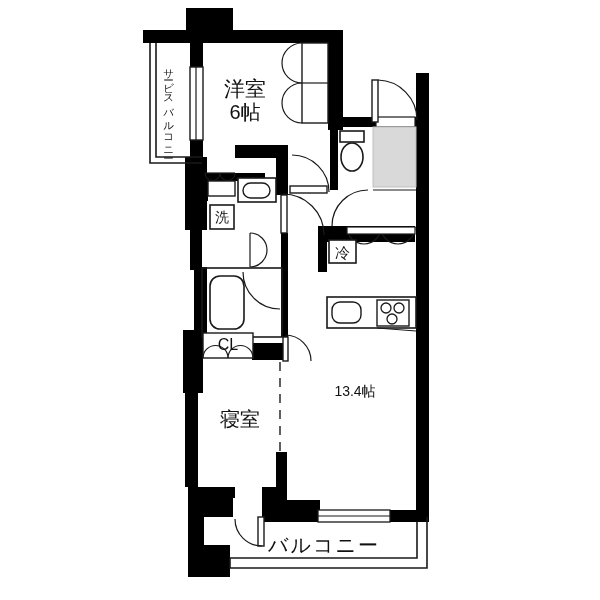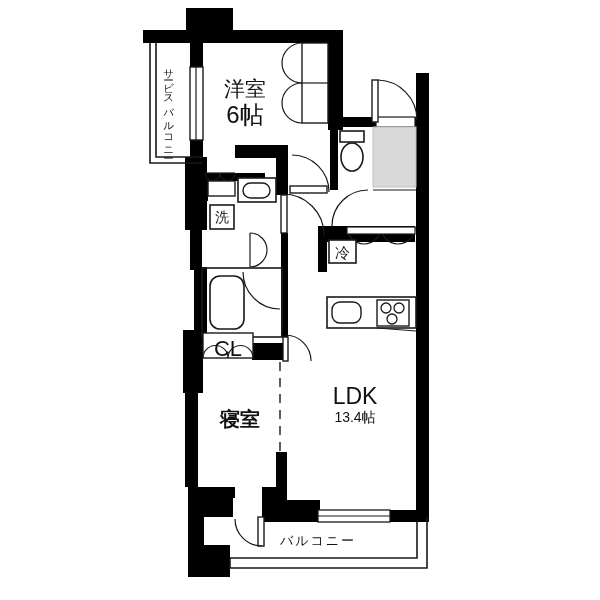--- a/index.html
+++ b/index.html
@@ -174,33 +174,32 @@
   <g stroke="#1a1a1a" stroke-width="1.6" fill="none">
     <path d="M230,558 L230,568 L427,568 L427,517"></path>
     <path d="M230,558 L417,558 L417,522"></path>
   </g>
 </svg>
 
 <div class="lbl vert" style="left:163px;top:54px;font-size:10.5px;height:106px;">サービスバルコニー</div>
 
 <div class="lbl" style="left:202px;top:77px;width:86px;font-size:21px;">
   <div>洋室</div>
-  <div style="font-size:24px;">6帖</div>
+  <div style="font-size:20px;">6帖</div>
 </div>
 
 <div class="lbl" style="left:210px;top:209px;width:24px;font-size:14px;">洗</div>
 
 <div class="lbl" style="left:329px;top:244px;width:27px;font-size:15px;">冷</div>
 
-<div class="lbl" style="left:203px;top:336px;width:50px;font-size:22px;">CL</div>
-
-<div class="lbl" style="left:202px;top:408px;width:76px;font-size:20px;font-weight:bold;">
+<div class="lbl" style="left:203px;top:336px;width:50px;font-size:16px;">CL</div>
+
+<div class="lbl" style="left:202px;top:408px;width:76px;font-size:20px;">
   <div>寝室</div>
 </div>
 
 <div class="lbl" style="left:300px;top:383px;width:110px;font-size:23px;">
-  <div>LDK</div>
   <div style="font-size:14px;">13.4帖</div>
 </div>
 
-<div class="lbl" style="left:268px;top:534px;width:100px;font-size:13px;letter-spacing:2px;">バルコニー</div>
+<div class="lbl" style="left:268px;top:534px;width:100px;font-size:20px;letter-spacing:2px;">バルコニー</div>
 
 </div>
 
 </body></html>

